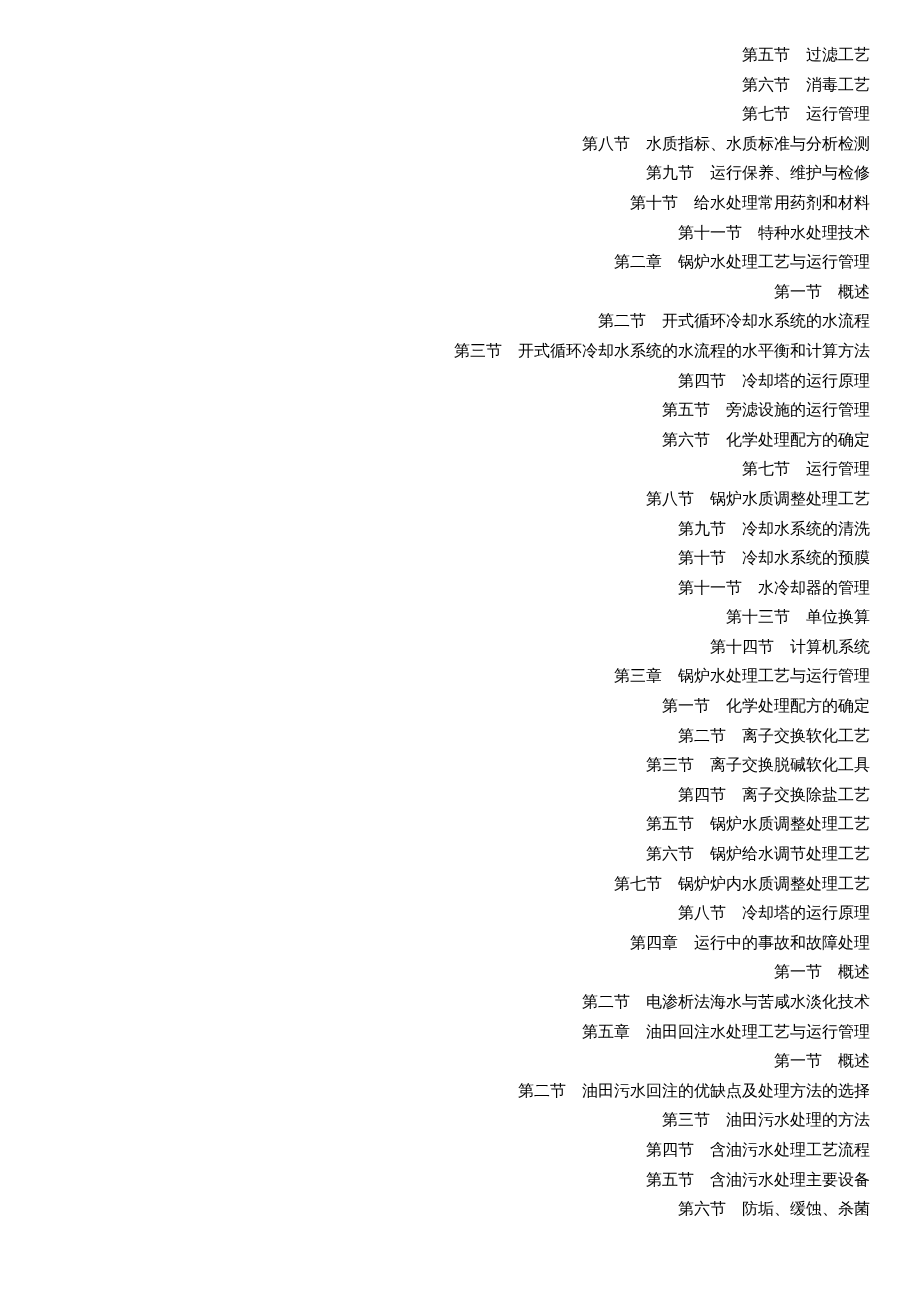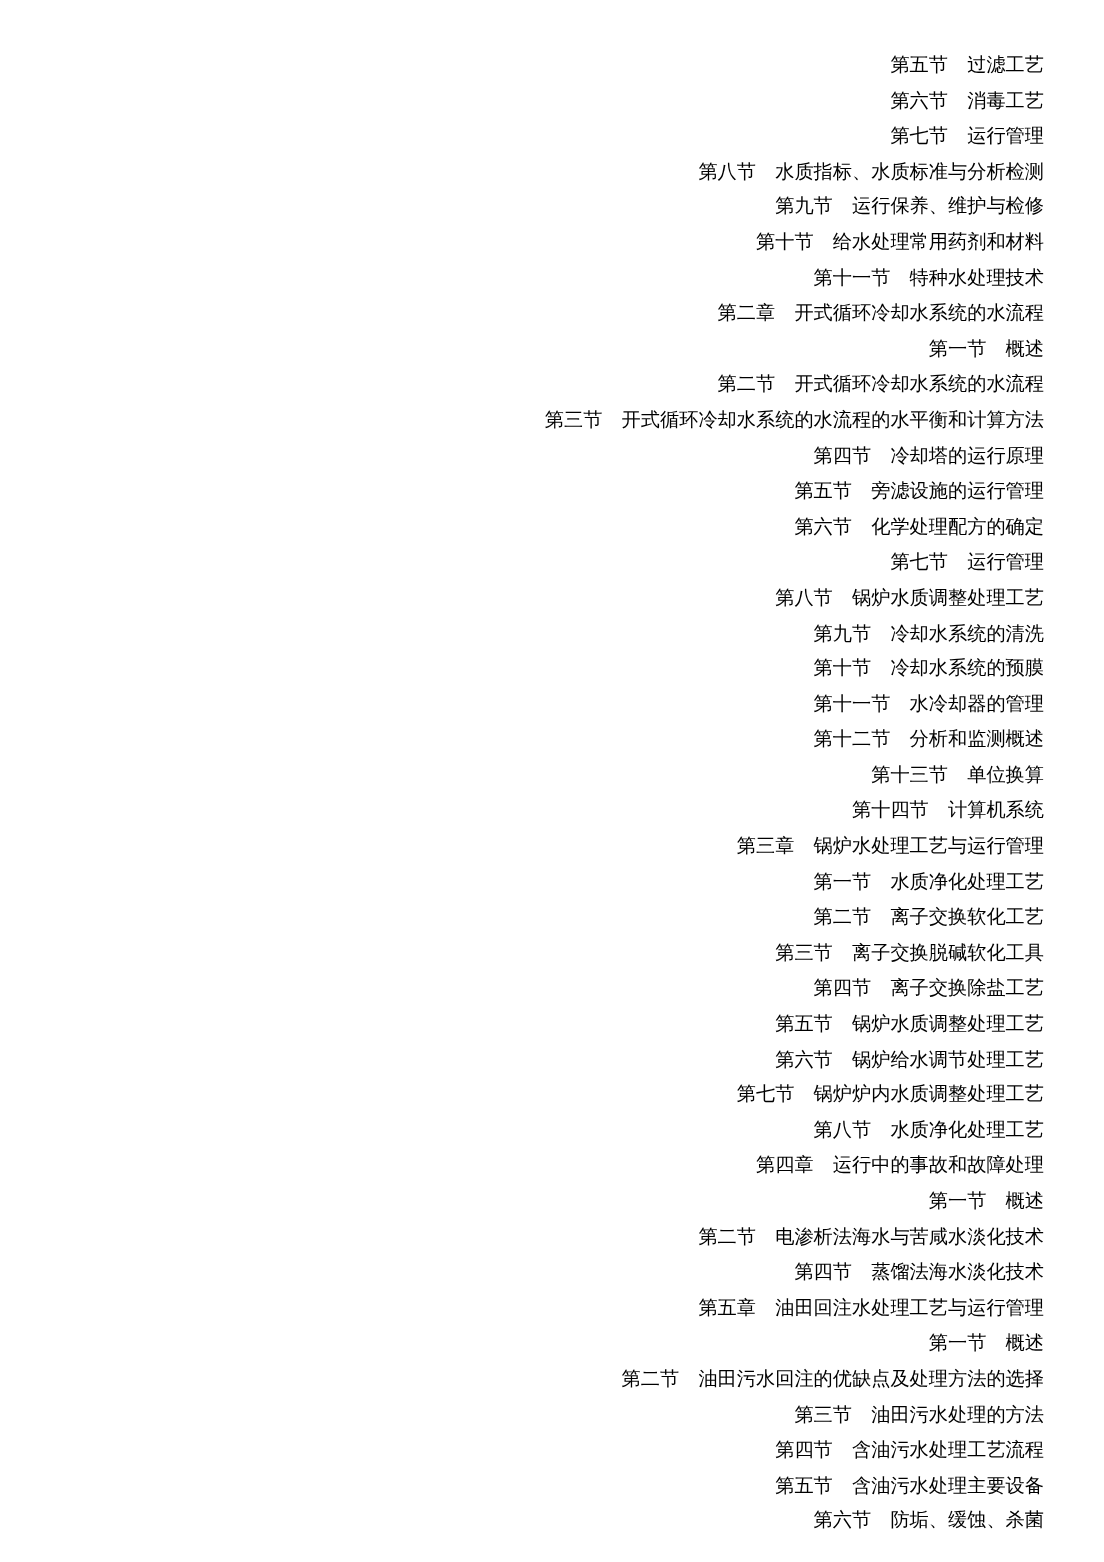--- a/index.html
+++ b/index.html
@@ -38,48 +38,46 @@
 <body>
 
 <div class="toc-container">
 <div class="toc-item section"><span class="label">第五节　过滤工艺</span></div>
     <div class="toc-item section"><span class="label">第六节　消毒工艺</span></div>
     <div class="toc-item section"><span class="label">第七节　运行管理</span></div>
     <div class="toc-item section"><span class="label">第八节　水质指标、水质标准与分析检测</span></div>
     <div class="toc-item section"><span class="label">第九节　运行保养、维护与检修</span></div>
     <div class="toc-item section"><span class="label">第十节　给水处理常用药剂和材料</span></div>
     <div class="toc-item section"><span class="label">第十一节　特种水处理技术</span></div>
-    <div class="toc-item chapter"><span class="label">第二章　开式循环冷却水系统的水流程</span></div>
+    <div class="toc-item chapter"><span class="label">第二章　锅炉水处理工艺与运行管理</span></div>
     <div class="toc-item section"><span class="label">第一节　概述</span></div>
     <div class="toc-item section"><span class="label">第二节　开式循环冷却水系统的水流程</span></div>
     <div class="toc-item section"><span class="label">第三节　开式循环冷却水系统的水流程的水平衡和计算方法</span></div>
     <div class="toc-item section"><span class="label">第四节　冷却塔的运行原理</span></div>
     <div class="toc-item section"><span class="label">第五节　旁滤设施的运行管理</span></div>
     <div class="toc-item section"><span class="label">第六节　化学处理配方的确定</span></div>
     <div class="toc-item section"><span class="label">第七节　运行管理</span></div>
     <div class="toc-item section"><span class="label">第八节　锅炉水质调整处理工艺</span></div>
     <div class="toc-item section"><span class="label">第九节　冷却水系统的清洗</span></div>
     <div class="toc-item section"><span class="label">第十节　冷却水系统的预膜</span></div>
     <div class="toc-item section"><span class="label">第十一节　水冷却器的管理</span></div>
-    <div class="toc-item section"><span class="label">第十二节　分析和监测概述</span></div>
     <div class="toc-item section"><span class="label">第十三节　单位换算</span></div>
     <div class="toc-item section"><span class="label">第十四节　计算机系统</span></div>
     <div class="toc-item chapter"><span class="label">第三章　锅炉水处理工艺与运行管理</span></div>
-    <div class="toc-item section"><span class="label">第一节　水质净化处理工艺</span></div>
+    <div class="toc-item section"><span class="label">第一节　化学处理配方的确定</span></div>
     <div class="toc-item section"><span class="label">第二节　离子交换软化工艺</span></div>
     <div class="toc-item section"><span class="label">第三节　离子交换脱碱软化工具</span></div>
     <div class="toc-item section"><span class="label">第四节　离子交换除盐工艺</span></div>
     <div class="toc-item section"><span class="label">第五节　锅炉水质调整处理工艺</span></div>
     <div class="toc-item section"><span class="label">第六节　锅炉给水调节处理工艺</span></div>
     <div class="toc-item section"><span class="label">第七节　锅炉炉内水质调整处理工艺</span></div>
-    <div class="toc-item section"><span class="label">第八节　水质净化处理工艺</span></div>
+    <div class="toc-item section"><span class="label">第八节　冷却塔的运行原理</span></div>
     <div class="toc-item chapter"><span class="label">第四章　运行中的事故和故障处理</span></div>
     <div class="toc-item section"><span class="label">第一节　概述</span></div>
     <div class="toc-item section"><span class="label">第二节　电渗析法海水与苦咸水淡化技术</span></div>
-    <div class="toc-item section"><span class="label">第四节　蒸馏法海水淡化技术</span></div>
     <div class="toc-item chapter"><span class="label">第五章　油田回注水处理工艺与运行管理</span></div>
     <div class="toc-item section"><span class="label">第一节　概述</span></div>
     <div class="toc-item section"><span class="label">第二节　油田污水回注的优缺点及处理方法的选择</span></div>
     <div class="toc-item section"><span class="label">第三节　油田污水处理的方法</span></div>
     <div class="toc-item section"><span class="label">第四节　含油污水处理工艺流程</span></div>
     <div class="toc-item section"><span class="label">第五节　含油污水处理主要设备</span></div>
     <div class="toc-item section"><span class="label">第六节　防垢、缓蚀、杀菌</span></div>
   </div>
 
 </body></html>

